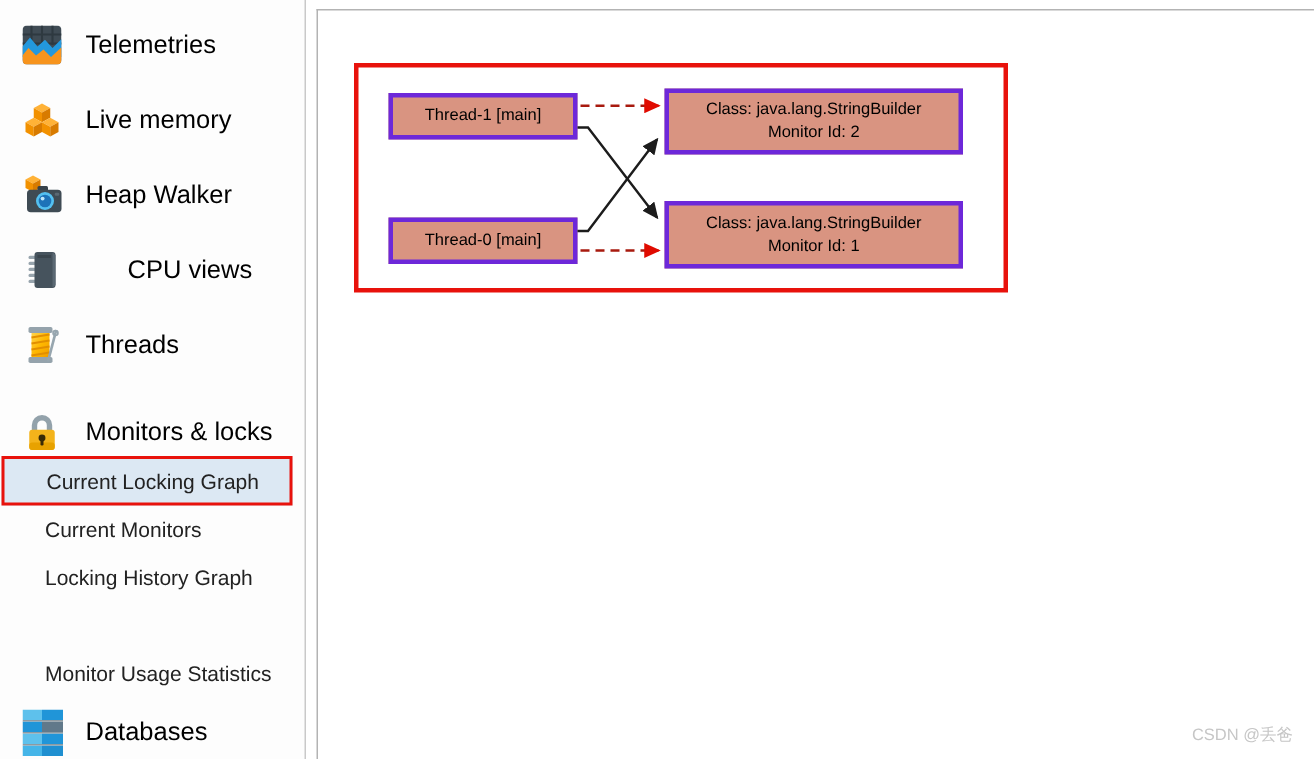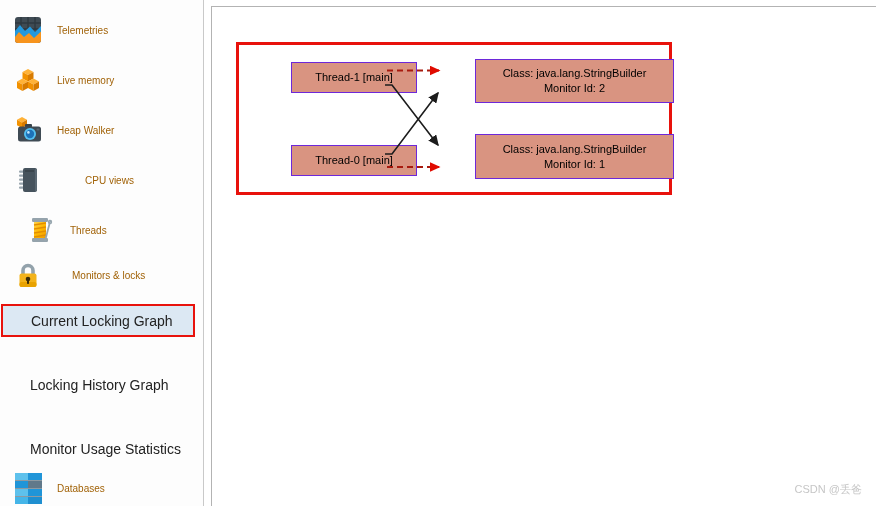--- a/index.html
+++ b/index.html
@@ -6,27 +6,27 @@
   html,body { width:876px; height:506px; overflow:hidden; background:#ffffff;
               font-family:"Liberation Sans","DejaVu Sans",sans-serif; }
   .app { position:relative; width:876px; height:506px; background:#ffffff; }
 
   
   .sidebar { position:absolute; left:0; top:0; width:204px; height:506px;
              background:#fdfdfd; border-right:1px solid #c9c9c9; }
   .side-item { position:absolute; left:0; width:203px; height:50px;
                display:flex; align-items:center; cursor:pointer; }
   .side-item .ic { margin-left:14px; width:28px; height:28px; flex:0 0 28px; }
-  .side-item .lbl { margin-left:15px; font-size:10px; color:#a16207; white-space:nowrap; }
+  .side-item .lbl { margin-left:15px; font-size:17px; color:#000000; white-space:nowrap; }
   #it-telemetries { top:5px; }
   #it-livememory  { top:55px; }
   #it-heapwalker  { top:105px; }
   #it-cpuviews    { top:155px;gap:28px; }
-  #it-threads     { top:205px;margin-left:13px; }
-  #it-monitors    { top:250px;gap:15px; }
+  #it-threads     { top:205px; }
+  #it-monitors    { top:263px; }
 
   .sub-item { position:absolute; left:0; width:203px; height:32px;
               display:flex; align-items:center; padding-left:30px;
               font-size:14px; color:#222; cursor:pointer; white-space:nowrap; }
   #sub-current-locking { top:304px; left:1px; width:194px; height:33px;
                          background:#dce8f3; border:2px solid #e8120c; padding-left:28px; }
   #sub-current-monitors { top:337px; }
   #sub-locking-history  { top:369px; }
   #sub-monitor-history  { top:401px; }
   #sub-monitor-usage    { top:433px; }
@@ -35,23 +35,23 @@
   #it-databases .ic { margin-left:15px; width:27px; height:31px; flex:0 0 27px; }
   #it-databases .lbl { }
 
   
   .main-panel { position:absolute; left:211px; top:6px; width:665px; height:500px;
                 background:#ffffff; border-left:1px solid #b3b3b3; border-top:1px solid #b3b3b3; }
 
   
   .annotation-rect { position:absolute; left:236px; top:42px; width:436px; height:153px;
                      border:3px solid #e8120c; pointer-events:none; }
-  .node { position:absolute; background:#d99481; border:1px solid #6d28d9;
+  .node { position:absolute; background:#d99481; border:3px solid #6d28d9;
           display:flex; flex-direction:column; align-items:center; justify-content:center;
-          font-size:11px; color:#000; text-align:right; line-height:15px; cursor:default;margin-left:32px; }
+          font-size:11px; color:#000; text-align:right; line-height:15px; cursor:default; }
   #n-thread1 { left:259px; top:62px;  width:126px; height:31px; }
   #n-thread0 { left:259px; top:145px; width:126px; height:31px; }
   #n-mon2    { left:443px; top:59px;  width:199px; height:44px; }
   #n-mon1    { left:443px; top:134px; width:199px; height:45px; }
 
   .arrows { position:absolute; left:0; top:0; pointer-events:none; }
 
   .watermark { position:absolute; right:14px; bottom:9px; font-size:11px; color:#c6c6c6; }
 </style>
 </head>
@@ -151,20 +151,23 @@
         <rect x="5.5" y="12.5" width="17" height="13.5" rx="2" fill="#f3b31b"></rect>
         <rect x="5.5" y="21" width="17" height="5" rx="2" fill="#e8a200"></rect>
         <circle cx="14" cy="18" r="2.3" fill="#3a2b06"></circle>
         <rect x="13" y="18.5" width="2" height="4.5" rx="0.8" fill="#3a2b06"></rect>
       </svg>
       <span class="lbl">Monitors &amp; locks</span>
     </div>
 
     <div class="sub-item" id="sub-current-locking">
       <span>Current Locking Graph</span>
+    </div>
+    <div class="sub-item" id="sub-current-monitors">
+      <span>Current Monitors</span>
     </div>
     <div class="sub-item" id="sub-locking-history">
       <span>Locking History Graph</span>
     </div>
     <div class="sub-item" id="sub-monitor-usage">
       <span>Monitor Usage Statistics</span>
     </div>
 
     <div class="side-item" id="it-databases">
       <svg class="ic" viewBox="0 0 27 31">

